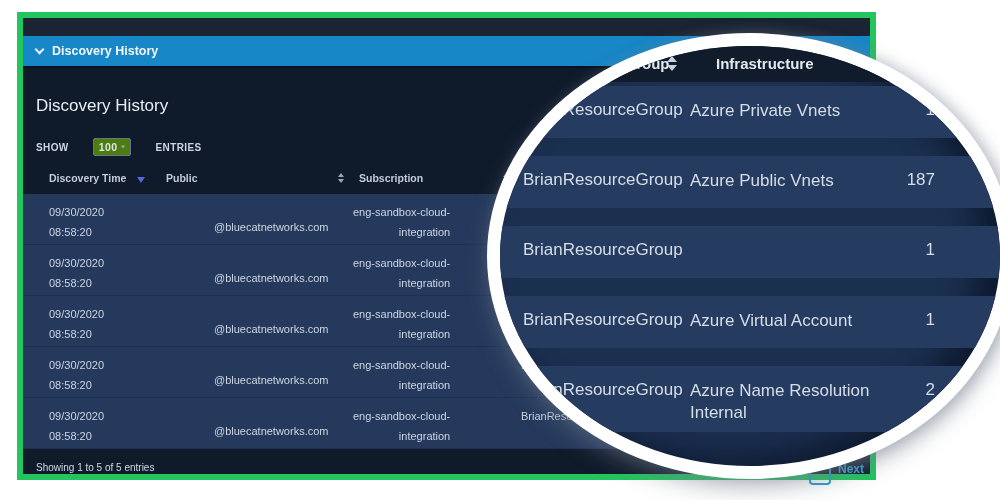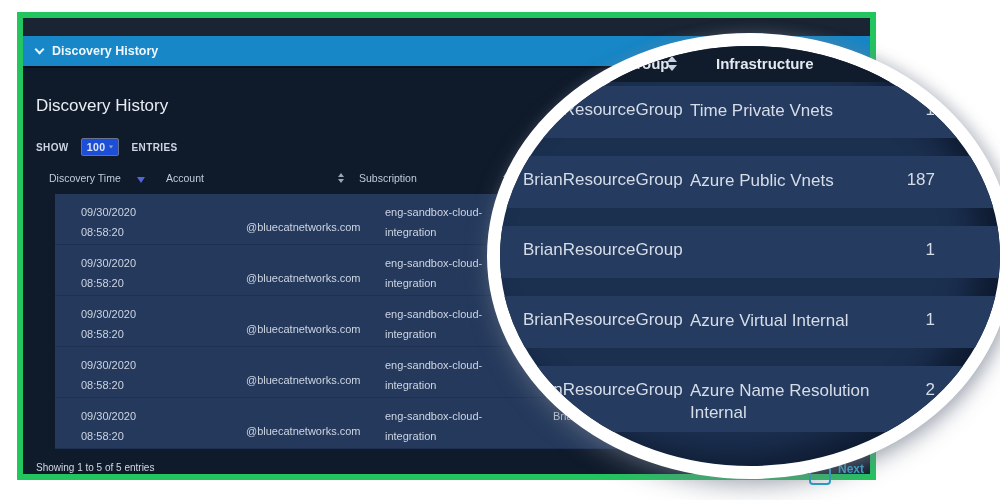--- a/index.html
+++ b/index.html
@@ -12,44 +12,44 @@
   .top-strip { position:absolute; left:0; top:0; right:0; height:18px; background:#1a2433; }
   .collapse-bar { position:absolute; left:0; top:18px; right:0; height:32px; background:#1787c7;
                   display:flex; align-items:center; padding-left:13px; gap:9px; cursor:pointer;
                   border-bottom:2px solid #0a101d; }
   .chev { width:7px; height:7px; border-left:2px solid #eaf4fb; border-bottom:2px solid #eaf4fb;
           transform:rotate(-45deg); margin-top:-4px; }
   .collapse-label { color:#f0f6fc; font-size:12.5px; font-weight:600; }
 
   .panel-title { position:absolute; left:13px; top:78px; color:#e9edf3; font-size:17px; font-weight:400; }
 
-  .show-entries { position:absolute; left:13px; top:120px; display:flex; align-items:center; gap:12px;
+  .show-entries { position:absolute; left:13px; top:120px; display:flex; align-items:center; gap:24px;
                   color:#cdd5e2; font-size:10px; font-weight:700; letter-spacing:0.4px; }
   .show-select { display:inline-flex; align-items:center; gap:3px; border:1px solid #65748c;
-                 border-radius:2px; background:#1d4ed8; color:#dfe5ee; font-size:10.5px;
+                 border-radius:2px; background:#4d7c0f; color:#dfe5ee; font-size:10.5px;
                  padding:1px 4px 2px 5px; height:18px; cursor:pointer; }
 
   .thead { position:absolute; left:0; top:146px; right:0; height:30px; color:#c2cbd9;
-           font-size:10.5px; font-weight:400; }
+           font-size:10.5px; font-weight:700; }
   .th { position:absolute; top:8px; cursor:pointer; }
   .th-time { left:26px; } .th-account { left:143px; } .th-sub { left:336px; }
   .tri { display:block; width:0; height:0; border-left:3.5px solid transparent; border-right:3.5px solid transparent; }
   .tri-up { border-bottom:4.5px solid #9aa7ba; margin-bottom:2px; }
   .tri-dn { border-top:4.5px solid #9aa7ba; }
   .sort-both { position:absolute; top:9px; display:flex; flex-direction:column; cursor:pointer; }
   .si-account { left:315px; } .si-sub { left:480px; }
   .sort-desc { position:absolute; left:114px; top:13px; width:0; height:0;
                border-left:4.5px solid transparent; border-right:4.5px solid transparent;
                border-top:6px solid #5566dd; }
 
-  .rows { position:absolute; left:0; top:176px; right:0;padding-left:32px; }
+  .rows { position:absolute; left:0; top:176px; right:0; }
   .row { position:relative; height:51px; background:#24395c; border-bottom:1px solid #1e3153;
          color:#cdd5e2; font-size:11px; }
   .cell { position:absolute; top:8px; line-height:20px; }
-  .c-time { left:26px; } .c-account { left:191px;margin-top:15px; } .c-sub { left:330px; } .c-rg { left:498px; }
+  .c-time { left:26px; } .c-account { left:191px;margin-top:15px; } .c-sub { left:330px;text-align:right; } .c-rg { left:498px; }
   .cell span { display:block; }
 
   .footer-summary { position:absolute; left:13px; top:444px; color:#d3d9e3; font-size:10px; }
   .page-btn { position:absolute; left:786px; top:448px; width:22px; height:19px;
               border:2px solid #1fa0ca; border-radius:4px; background:transparent; cursor:pointer; }
   .next-btn { position:absolute; left:815px; top:444px; color:#2ba4d8; font-size:12px;
               font-weight:600; cursor:pointer; }
 
   
   .magnifier { position:absolute; left:487px; top:33px; width:526px; height:446px;
@@ -95,21 +95,21 @@
       <span class="show-select">
         <span>100</span>
         <i class="tri tri-dn" style="transform:scale(0.7);"></i>
       </span>
       <span>ENTRIES</span>
     </div>
 
     <div class="thead">
       <span class="th th-time">Discovery Time</span>
       <i class="sort-desc"></i>
-      <span class="th th-account">Account</span>
+      <span class="th th-account">Public</span>
       <span class="sort-both si-account">
         <i class="tri tri-up"></i>
           <i class="tri tri-dn"></i>
       </span>
       <span class="th th-sub">Subscription</span>
       <span class="sort-both si-sub">
         <i class="tri tri-up"></i>
           <i class="tri tri-dn"></i>
       </span>
     </div>
@@ -214,38 +214,38 @@
         <span class="mag-sort">
           <i class="mtri mtri-up"></i>
             <i class="mtri mtri-dn"></i>
         </span>
         <span class="mh-infra">Infrastructure</span>
       </div>
       <div class="mag-rows">
 
           <div class="mag-row">
             <span class="m-rg">BrianResourceGroup</span>
-            <span class="m-infra">Time Private Vnets</span>
+            <span class="m-infra">Azure Private Vnets</span>
             <span class="m-count">1</span>
           </div>
 
           <div class="mag-row">
             <span class="m-rg">BrianResourceGroup</span>
             <span class="m-infra">Azure Public Vnets</span>
             <span class="m-count">187</span>
           </div>
 
           <div class="mag-row">
             <span class="m-rg">BrianResourceGroup</span>
             <span class="m-count">1</span>
           </div>
 
           <div class="mag-row">
             <span class="m-rg">BrianResourceGroup</span>
-            <span class="m-infra">Azure Virtual Internal</span>
+            <span class="m-infra">Azure Virtual Account</span>
             <span class="m-count">1</span>
           </div>
 
           <div class="mag-row">
             <span class="m-rg">BrianResourceGroup</span>
             <span class="m-infra">Azure Name Resolution Internal</span>
             <span class="m-count">2</span>
           </div>
         </div>
     </div>

